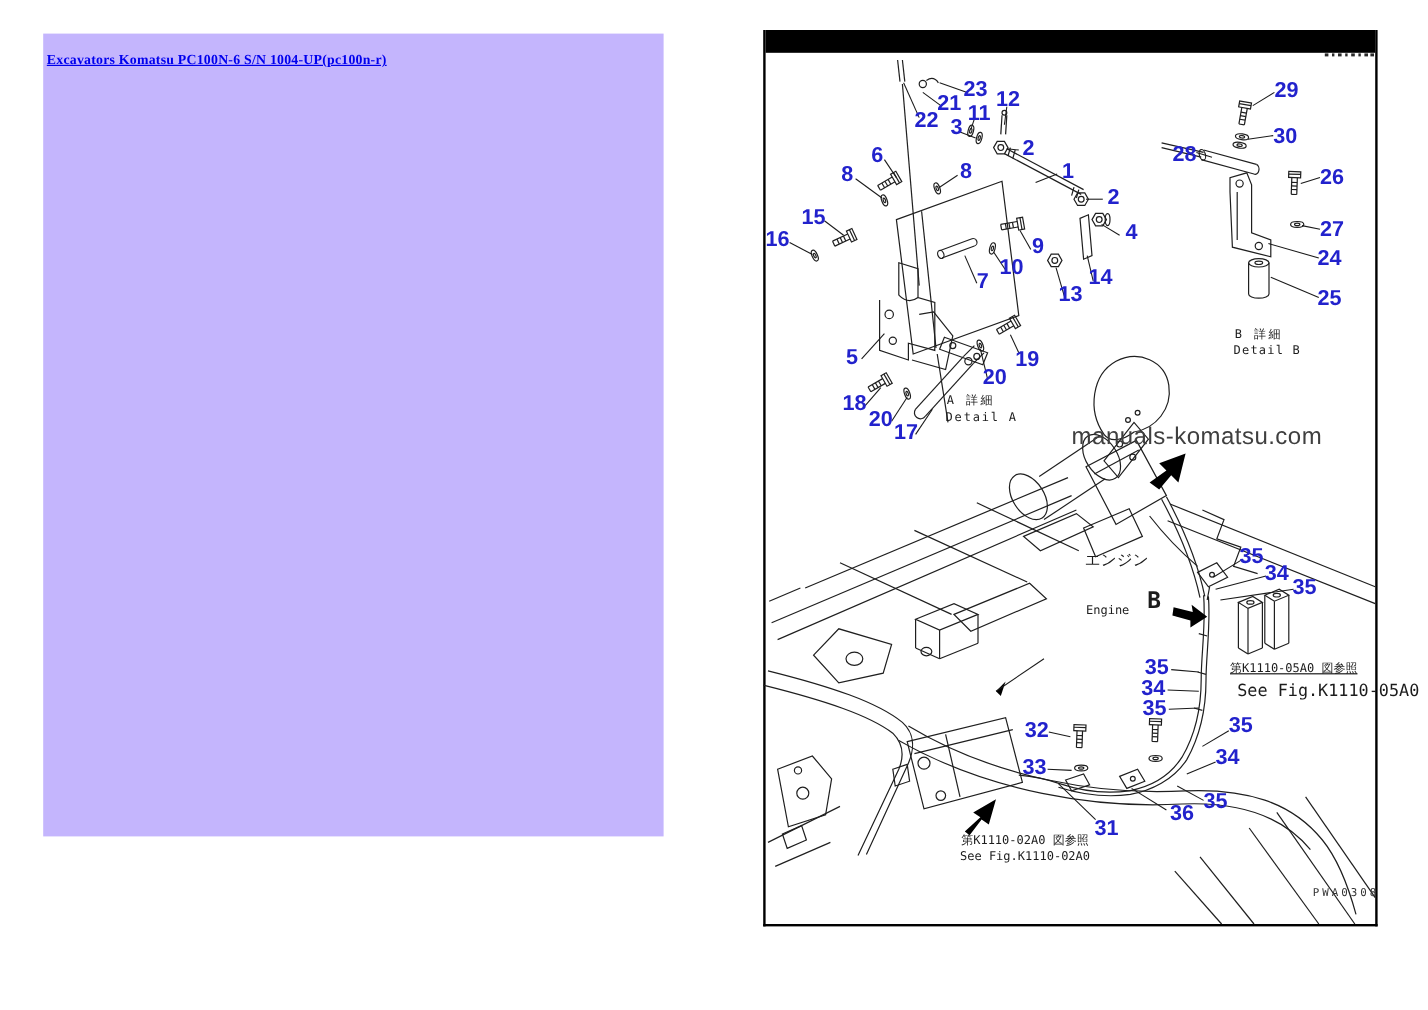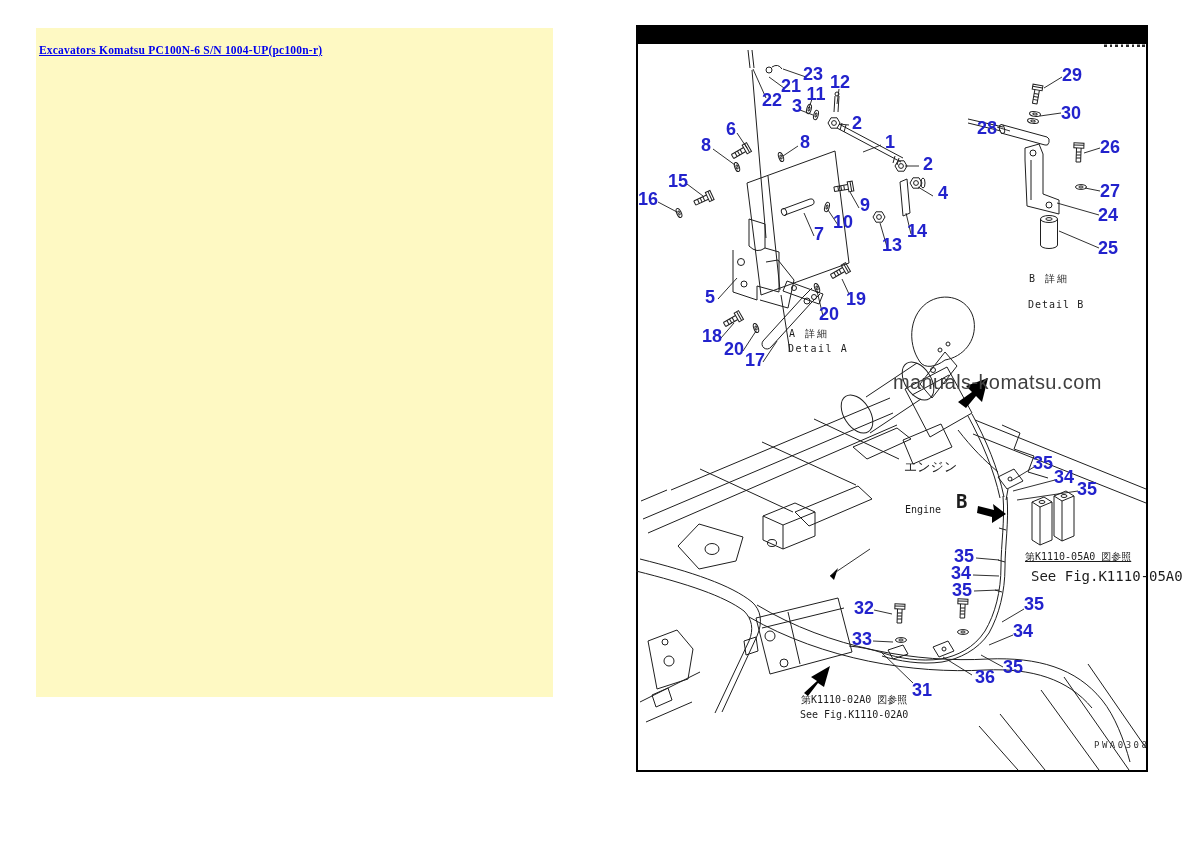--- a/index.html
+++ b/index.html
@@ -1,29 +1,29 @@
 <!DOCTYPE html>
 <html style="--callout-color: #2222cc;"><head>
 <meta charset="utf-8">
 <style>
   html,body{margin:0;padding:0;}
   body{width:1190px;height:842px;background:#ffffff;position:relative;overflow:hidden;
        font-family:"Liberation Sans",sans-serif;}
-  .left-panel{position:absolute;left:36px;top:28px;width:517px;height:669px;background:#fef9c3;}
+  .left-panel{position:absolute;left:36px;top:28px;width:517px;height:669px;background:#c4b5fd;}
   .header-link{position:absolute;left:3px;top:16px;font-family:"Liberation Serif",serif;
        font-weight:bold;font-size:11.5px;color:#0000ee;text-decoration:underline;
        white-space:nowrap;letter-spacing:0.2px;}
   .diagram-panel{position:absolute;left:636px;top:25px;width:512px;height:747px;background:#fff;
        border-left:2px solid #000;border-right:2px solid #000;border-bottom:2px solid #000;
        box-sizing:border-box;}
   .top-bar{position:absolute;left:0;top:0;width:100%;height:19px;background:#000;}
   svg.art{position:absolute;left:0;top:0;pointer-events:none;}
   .lbl{position:absolute;color:#1c1c1c;font-family:"DejaVu Sans Mono",monospace;white-space:pre;}
   .jp{letter-spacing:2px;}
-  .watermark{position:absolute;left:893px;top:371px;font-family:"Liberation Sans",sans-serif;
+  .watermark{position:absolute;left:893px;top:353px;font-family:"Liberation Sans",sans-serif;
        font-size:20px;color:#3f3f3f;letter-spacing:0.4px;white-space:nowrap;}
   .b-letter{left:956px;top:490px;font-size:19px;font-weight:bold;}
   .drawing-id{left:1094px;top:720px;font-size:9px;letter-spacing:2.5px;color:#333;margin-top:20px;}
   .callout{fill:var(--callout-color,#2222cc);font:bold 18px "Liberation Sans",sans-serif;
        text-anchor:middle;}
   .leader{stroke:#1a1a1a;stroke-width:0.9;}
   .art path,.art line,.art ellipse,.art circle,.art polyline{vector-effect:none;}
 </style>
 </head>
 <body>
@@ -373,21 +373,21 @@
       <text x="1013" y="673" class="callout">35</text>
       <text x="985" y="683" class="callout">36</text>
       <text x="922" y="696" class="callout">31</text>
     </g>
 </svg>
 
 <div class="watermark">manuals-komatsu.com</div>
 <div class="lbl jp" style="left:789px;top:327px;font-size:10px;">A 詳細</div>
 <div class="lbl" style="left:788px;top:343px;font-size:10px;letter-spacing:1.5px;">Detail A</div>
 <div class="lbl jp" style="left:1029px;top:272px;font-size:10px;">B 詳細</div>
-<div class="lbl" style="left:1028px;top:287px;font-size:10px;letter-spacing:1px;margin-top:12px;">Detail B</div>
+<div class="lbl" style="left:1028px;top:287px;font-size:10px;letter-spacing:1px;">Detail B</div>
 <div class="lbl" style="left:904px;top:458px;font-size:13px;">エンジン</div>
 <div class="lbl" style="left:905px;top:470px;font-size:10px;margin-top:34px;">Engine</div>
 <div class="lbl" style="left:1025px;top:550px;font-size:10px;text-decoration:underline;">第K1110-05A0 図参照</div>
 <div class="lbl" style="left:1031px;top:568px;font-size:14px;">See Fig.K1110-05A0</div>
 <div class="lbl" style="left:801px;top:693px;font-size:10px;">第K1110-02A0 図参照</div>
 <div class="lbl" style="left:800px;top:709px;font-size:10px;">See Fig.K1110-02A0</div>
 <div class="lbl b-letter">B</div>
 <div class="lbl drawing-id">PWA0308</div>
 
 </body></html>

